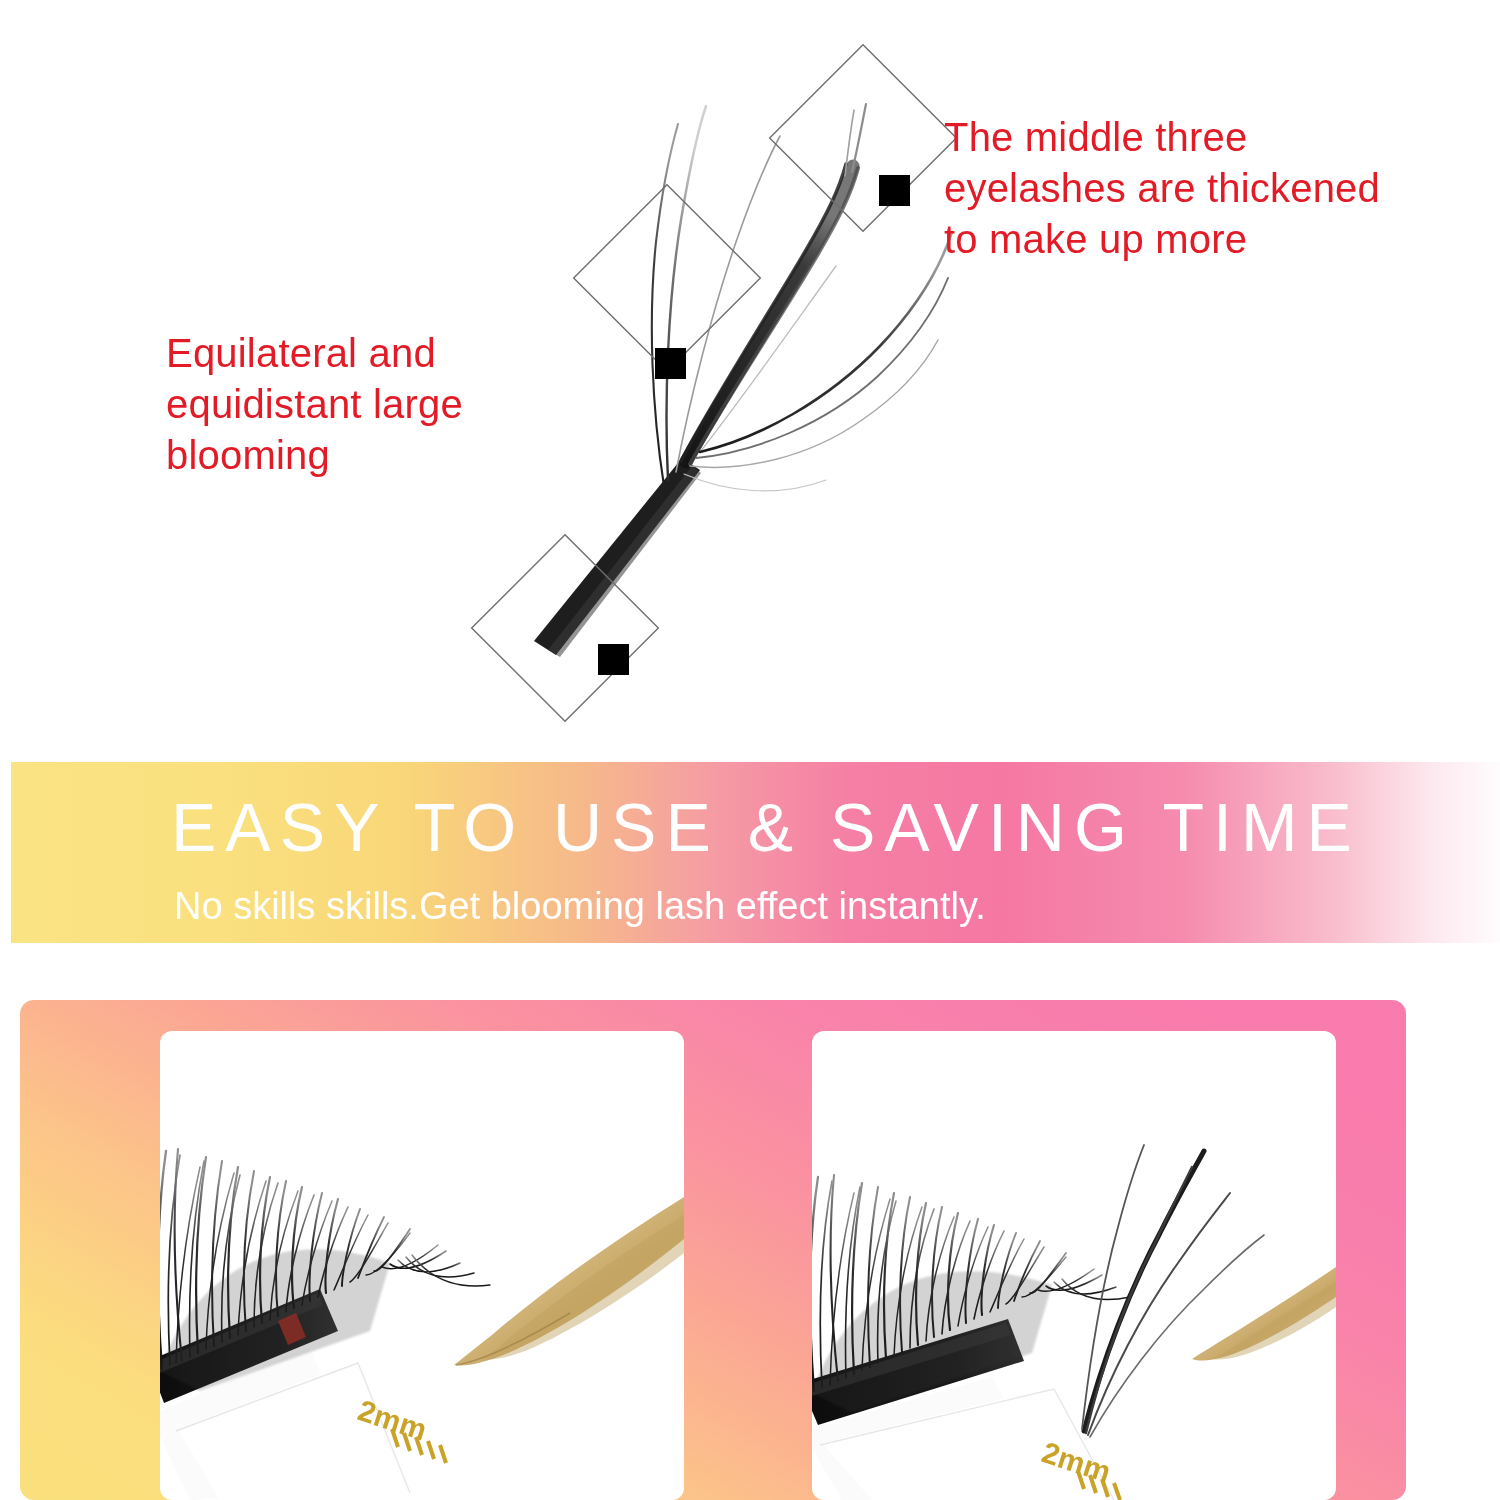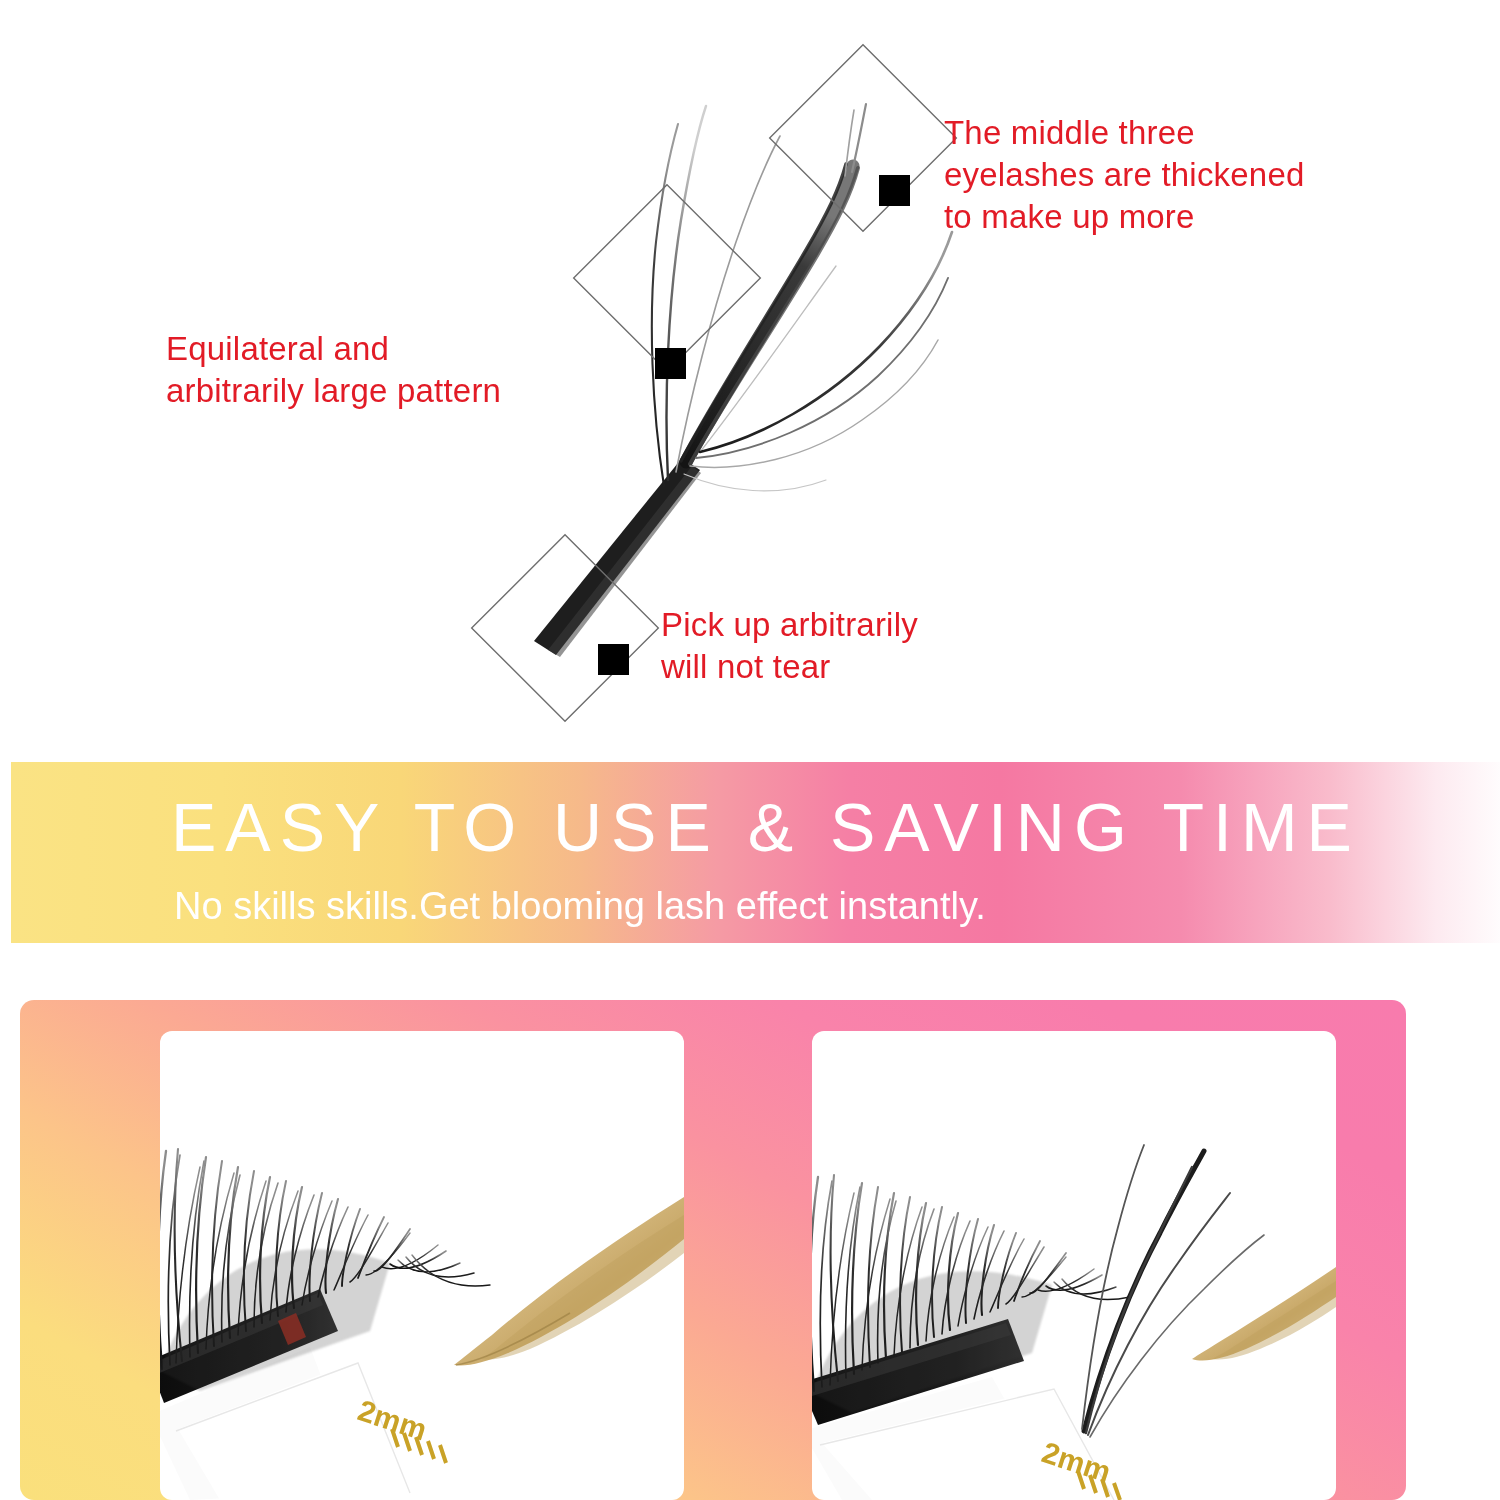--- a/index.html
+++ b/index.html
@@ -28,21 +28,21 @@
   .lash-stage {
     position: absolute;
     left: 0; top: 0;
     width: 1500px;
     height: 762px;
   }
 
   .callout {
     position: absolute;
     color: #E21B26;
-    font-size: 33px;
+    font-size: 40px;
     line-height: 1.28;
     font-weight: 400;
     letter-spacing: 0.2px;
     white-space: pre-line;
   }
   .callout-middle {
     left: 944px;
     top: 112px;
     width: 450px;
   }
@@ -210,24 +210,22 @@
       <rect x="499" y="562" width="132" height="132" transform="rotate(45 565 628)" fill="none" stroke="#6e6e6e" stroke-width="1.4"></rect>
     </g>
     <rect x="598" y="644" width="31" height="31" fill="#000000"></rect>
   </svg>
 
   <div class="callout callout-middle">The middle three
 eyelashes are thickened
 to make up more</div>
 
   <div class="callout callout-equilateral">Equilateral and
-arbitrarily large pattern</div>
-
-  <div class="callout callout-pickup">Pick up arbitrarily
-will not tear</div>
+equidistant large blooming</div>
+
 </div>
 
 <div class="banner">
   <div class="banner-title">EASY TO USE &amp; SAVING TIME</div>
   <div class="banner-subtitle">No skills skills.Get blooming lash effect instantly.</div>
 </div>
 
 <div class="bottom-panel">
 
   <div class="photo-card left">

